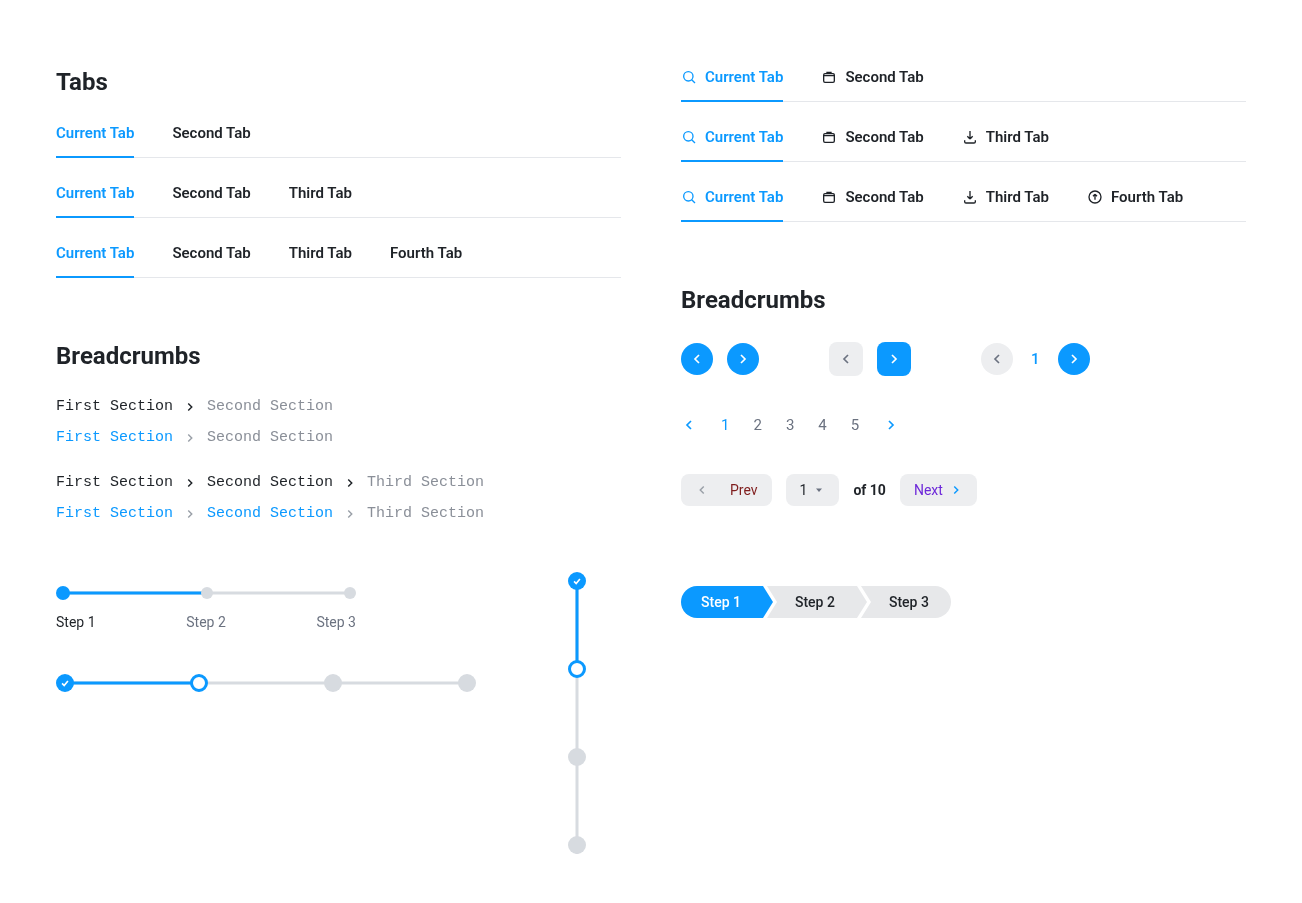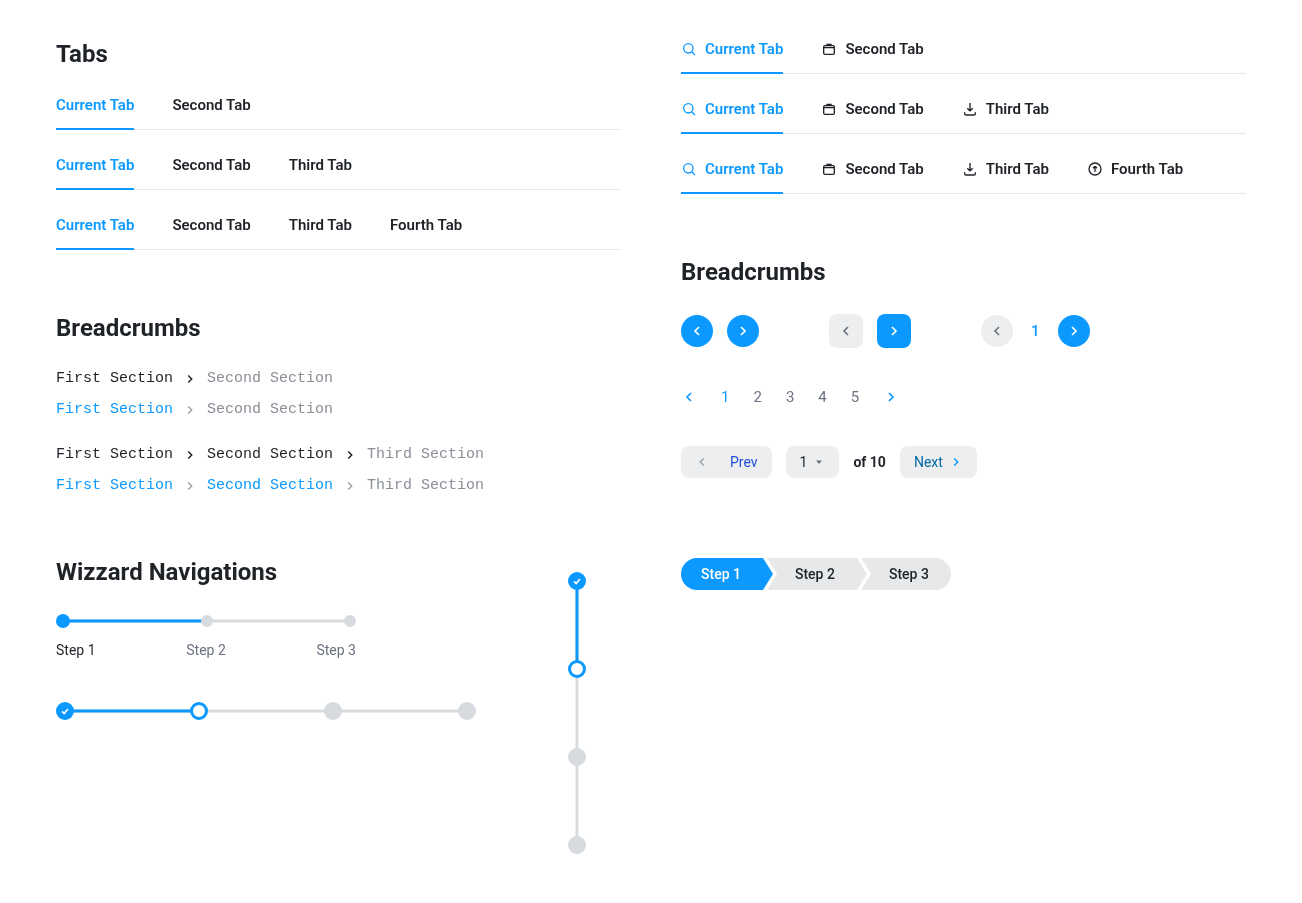--- a/index.html
+++ b/index.html
@@ -11,21 +11,21 @@
     width: 1302px;
   }
   .cols { display: flex; gap: 60px; }
   .col { flex: 1; }
   h2.section {
     font-size: 24px;
     font-weight: 700;
     color: #1f2328;
     margin-bottom: 28px;
   }
-  .block { margin-bottom: 64px; }
+  .block { margin-bottom: 64px; margin-top: 28px; }
 
   
   .tabbar {
     display: flex;
     border-bottom: 1px solid #e5e7eb;
     margin-bottom: 26px;
     gap: 38px;
   }
   .tab {
     display: flex;
@@ -126,22 +126,22 @@
   .pagenum { font-size:15px; font-weight:500; color:#0b99ff; padding:0 4px; }
   .pagerow.numbers { gap:24px; }
   .pagerow.numbers .pn { font-size:15px; color:#6b7280; cursor:pointer; }
   .pagerow.numbers .pn.active { color:#0b99ff; }
   .pagerow.numbers .arrow { color:#0b99ff; cursor:pointer; }
 
   .pill {
     display:flex; align-items:center; gap:6px; background:#edeef0;
     border-radius:8px; padding:8px 14px; font-size:14px; cursor:pointer;
   }
-  .pill.disabled { color:#1d4ed8;gap:21px; }
-  .pill.next { color:#0369a1; }
+  .pill.disabled { color:#7f1d1d;gap:21px; }
+  .pill.next { color:#6d28d9; }
   .oftext { font-size:14px; color:#1f2328;font-weight:bold; }
 
   
   .arrowwiz { display:flex; margin-top:80px; }
   .awstep {
     position:relative; height:32px; display:flex; align-items:center;
     padding:0 22px 0 28px; font-size:14px; font-weight:500;
     background:#e7e8ea; color:#1f2328; margin-right:4px;
   }
   .awstep:first-child { border-radius:16px 0 0 16px; padding-left:20px; }
@@ -245,21 +245,20 @@
               <svg viewBox="0 0 24 24" fill="none" stroke="#9aa0a8" stroke-width="2.5">
                 <polyline points="9 6 15 12 9 18"></polyline>
               </svg>
             </span>
           <span class="crumb muted">Third  Section</span>
         </div>
       </div>
     </div>
 
     <div class="block">
-      <h2 class="section">Wizzard Navigations</h2>
 
       <div class="wiz">
         <div class="wiz-track">
           <div class="wiz-line"></div>
           <div class="wiz-fill" style="width:48%"></div>
           <div class="wiz-dot blue"></div>
           <div class="wiz-dot"></div>
           <div class="wiz-dot"></div>
         </div>
         <div class="wiz-labels">

